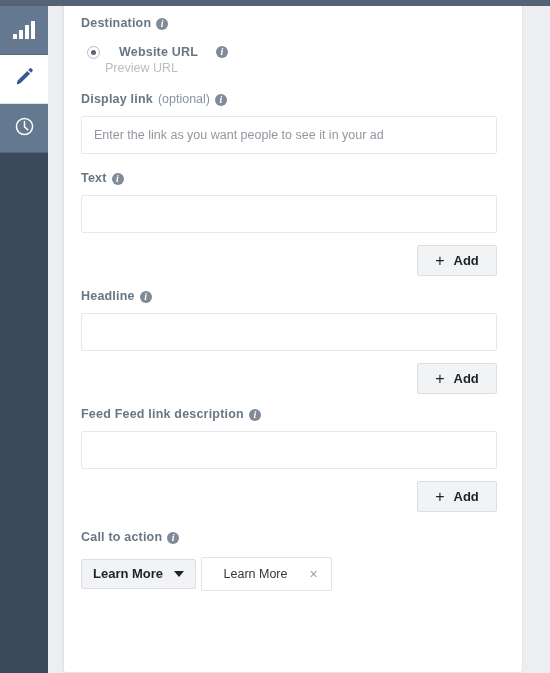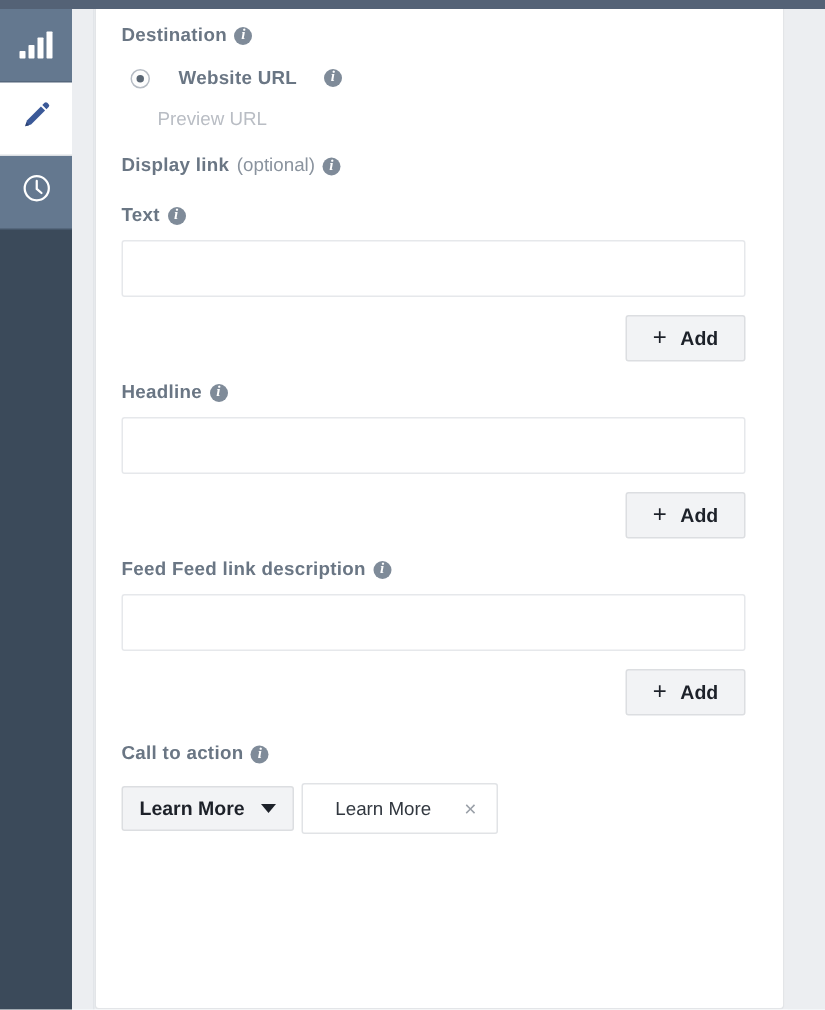--- a/index.html
+++ b/index.html
@@ -204,21 +204,21 @@
     line-height: 38px;
     outline: none;
   }
   .input::placeholder { color: #9197a0; }
 
   .indent-block { padding-left: 24px; margin-top: 8px; }
 
   .preview-url {
     font-size: 12.5px;
     color: #b9bdc4;
-    margin-top: 13px;
+    margin-top: 2px;
     padding-left: 24px;
     cursor: default;
   }
 
   .field-block { margin-top: 16px; }
   .field-block .input { margin-top: 8px; }
 
   
   .add-row {
     display: flex;
@@ -356,20 +356,21 @@
 
 
         <div class="preview-url">Preview URL</div>
 
         <div class="field-block">
           <div class="field-label">
             <span>Display link</span>
             <span class="label-optional">(optional)</span>
             <span class="info-icon">i</span>
           </div>
+          <input class="input" type="text" placeholder="Enter the link as you want people to see it in your ad" style="">
         </div>
 
         <div class="field-block">
           <div class="field-label">
             <span>Text</span>
             <span class="info-icon">i</span>
           </div>
           <input class="input" type="text" placeholder="" style="">
         </div>
         <div class="add-row">

